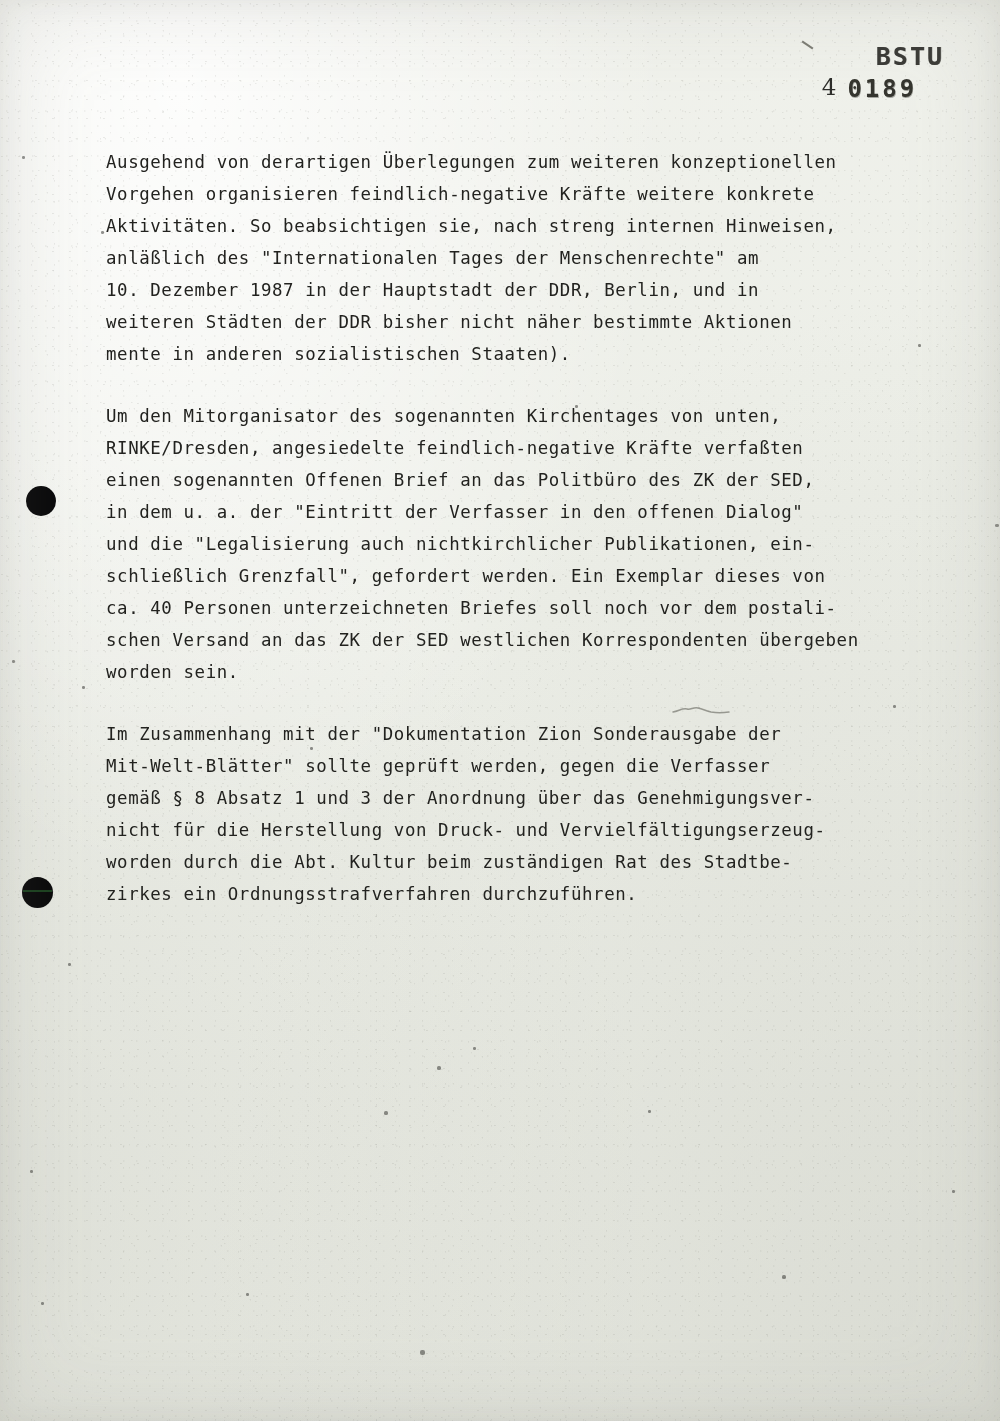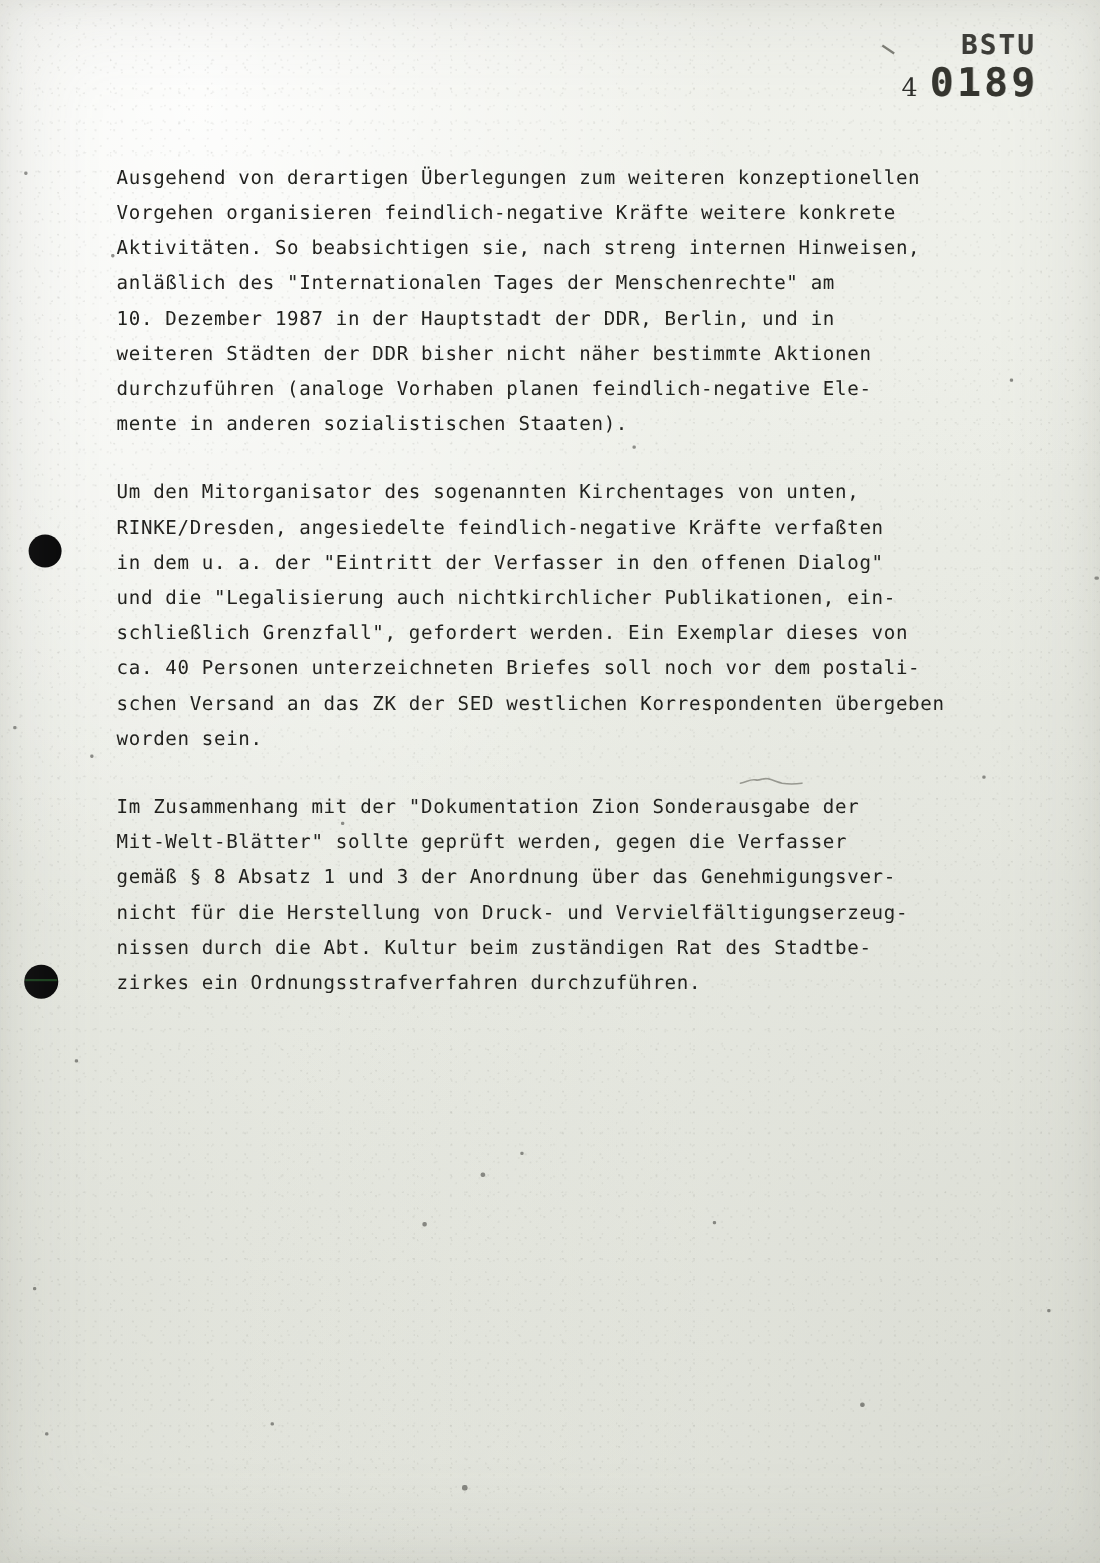--- a/index.html
+++ b/index.html
@@ -43,21 +43,21 @@
     position: absolute;
     inset: 0;
     pointer-events: none;
     box-shadow: inset 0 0 90px rgba(150,152,142,0.22),
                 inset 0 0 25px rgba(160,162,152,0.14);
   }
 
   
   .header-area {
     position: absolute;
-    top: 28px;
+    top: 44px;
     right: 56px;
     text-align: left;
   }
   .stamp-bstu {
     font-family: "DejaVu Sans Mono", "Liberation Mono", monospace;
     font-size: 25px;
     font-weight: 700;
     letter-spacing: 2px;
     color: #3a3a36;
     margin-left: 54px;
@@ -71,21 +71,21 @@
   }
   .hand-page {
     font-family: "DejaVu Serif", "Liberation Serif", serif;
     font-size: 23px;
     color: #2e2e2b;
     margin-right: 11px;
     margin-bottom: 1px;
   }
   .stamp-number {
     font-family: "DejaVu Sans Mono", "Liberation Mono", monospace;
-    font-size: 36px;
+    font-size: 24px;
     font-weight: 700;
     letter-spacing: 3px;
     color: #35352f;
     line-height: 1;
     text-shadow: 0.6px 0.5px 0 rgba(53,53,47,0.4);
   }
   .tick-mark {
     position: absolute;
     top: 44px;
     right: 186px;
@@ -178,41 +178,41 @@
 
   <div class="body-text">
 
     <div class="para p1">
       <div class="tline">Ausgehend von derartigen Überlegungen zum weiteren konzeptionellen</div>
       <div class="tline">Vorgehen organisieren feindlich-negative Kräfte weitere konkrete</div>
       <div class="tline">Aktivitäten. So beabsichtigen sie, nach streng internen Hinweisen,</div>
       <div class="tline">anläßlich des "Internationalen Tages der Menschenrechte" am</div>
       <div class="tline">10. Dezember 1987 in der Hauptstadt der DDR, Berlin, und in</div>
       <div class="tline">weiteren Städten der DDR bisher nicht näher bestimmte Aktionen</div>
-      <div class="tline">durchzuführen (analoge Vorhaben planen feindlich-negative Ele-</div>
       <div class="tline">mente in anderen sozialistischen Staaten).</div>
     </div>
 
     <div class="para p2">
       <div class="tline">Um den Mitorganisator des sogenannten Kirchentages von unten,</div>
       <div class="tline">RINKE/Dresden, angesiedelte feindlich-negative Kräfte verfaßten</div>
+      <div class="tline">einen sogenannten Offenen Brief an das Politbüro des ZK der SED,</div>
       <div class="tline">in dem u. a. der "Eintritt der Verfasser in den offenen Dialog"</div>
       <div class="tline">und die "Legalisierung auch nichtkirchlicher Publikationen, ein-</div>
       <div class="tline">schließlich Grenzfall", gefordert werden. Ein Exemplar dieses von</div>
       <div class="tline">ca. 40 Personen unterzeichneten Briefes soll noch vor dem postali-</div>
       <div class="tline">schen Versand an das ZK der SED westlichen Korrespondenten übergeben</div>
       <div class="tline">worden sein.</div>
     </div>
 
     <div class="para p3">
       <div class="tline">Im Zusammenhang mit der "Dokumentation Zion Sonderausgabe der</div>
       <div class="tline">Mit-Welt-Blätter" sollte geprüft werden, gegen die Verfasser</div>
       <div class="tline">gemäß § 8 Absatz 1 und 3 der Anordnung über das Genehmigungsver-</div>
       <div class="tline">nicht für die Herstellung von Druck- und Vervielfältigungserzeug-</div>
-      <div class="tline">nissen durch die Abt. Kultur beim zuständigen Rat des Stadtbe-</div>
+      <div class="tline">worden durch die Abt. Kultur beim zuständigen Rat des Stadtbe-</div>
       <div class="tline">zirkes ein Ordnungsstrafverfahren durchzuführen.</div>
     </div>
 
   </div>
 
   <div class="speck" style="left:22px;  top:156px;  width:3px; height:3px;"></div>
   <div class="speck" style="left:101px; top:231px;  width:3px; height:3px;"></div>
   <div class="speck" style="left:575px; top:405px;  width:3px; height:3px;"></div>
   <div class="speck" style="left:918px; top:344px;  width:3px; height:3px;"></div>
   <div class="speck" style="left:995px; top:524px;  width:4px; height:3px;"></div>

